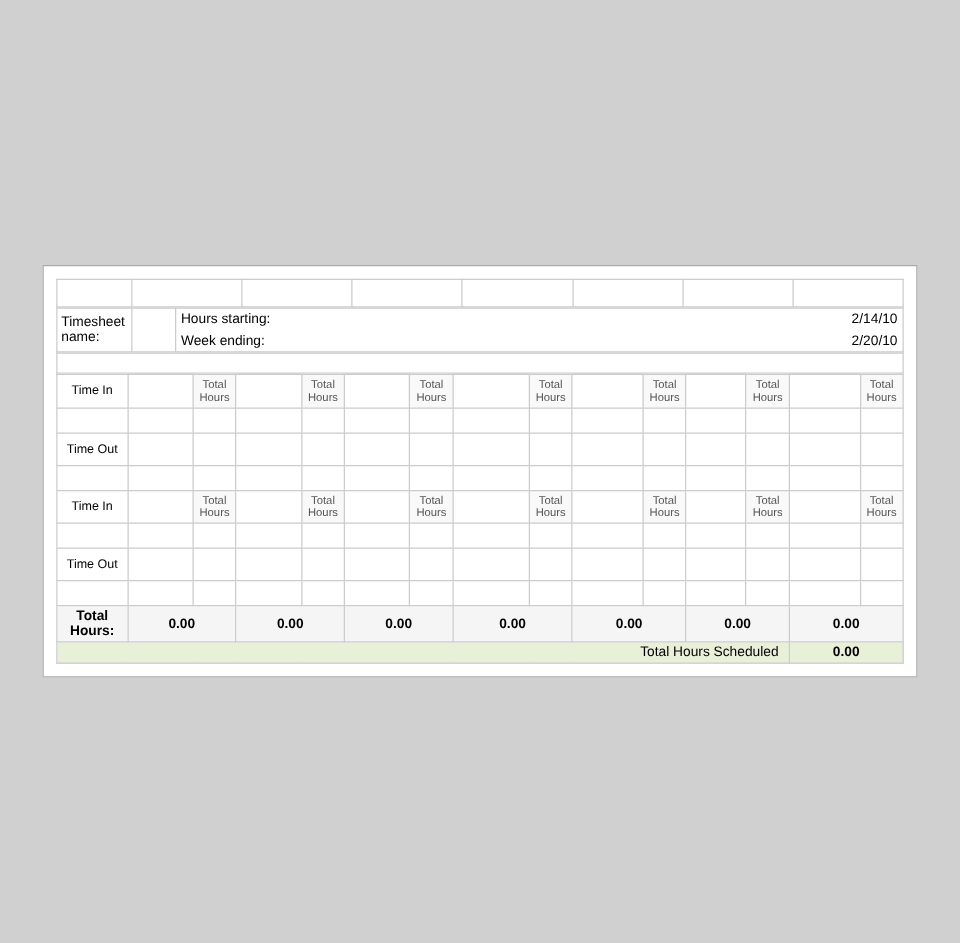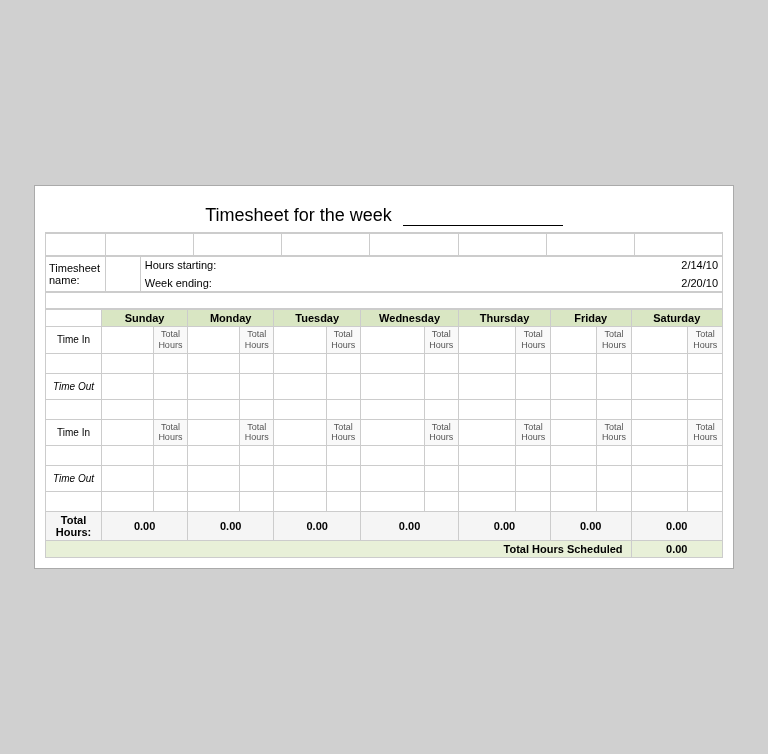--- a/index.html
+++ b/index.html
@@ -89,32 +89,27 @@
       font-weight: bold;
     }
     .empty-row td {
       height: 20px;
     }
     .time-in-row td {
       height: 26px;
     }
     .time-out-row td {
       height: 26px;
-      font-style: italic;
     }
   </style>
 </head>
 <body>
 
 <div class="sheet">
 
-  <div class="title-row">
-    <span>Timesheet for the week</span>
-    <span class="title-underline">&nbsp;</span>
-  </div>
 
   <table class="ts-table" style="border-bottom:none;">
     <tbody>
         <tr>
       <td style="width:60px; border:1px solid #ccc; height:22px;"></td>
       <td style="border:1px solid #ccc;" colspan="2"></td>
       <td style="border:1px solid #ccc;" colspan="2"></td>
       <td style="border:1px solid #ccc;" colspan="2"></td>
       <td style="border:1px solid #ccc;" colspan="2"></td>
       <td style="border:1px solid #ccc;" colspan="2"></td>
@@ -164,30 +159,20 @@
       <col style="width:70px">
       <col style="width:35px">
       <col style="width:65px">
       <col style="width:35px">
       <col style="width:55px">
       <col style="width:35px">
       <col style="width:65px">
       <col style="width:35px">
     </colgroup>
     <tbody>
-        <tr>
-      <td style="border:1px solid #ccc;"></td>
-      <td colspan="2" class="header-green">Sunday</td>
-      <td colspan="2" class="header-green">Monday</td>
-      <td colspan="2" class="header-green">Tuesday</td>
-      <td colspan="2" class="header-green">Wednesday</td>
-      <td colspan="2" class="header-green">Thursday</td>
-      <td colspan="2" class="header-green">Friday</td>
-      <td colspan="2" class="header-green">Saturday</td>
-    </tr>
 
 
     <tr class="time-in-row">
       <td class="row-label">Time In</td>
       <td style="border:1px solid #ccc;"></td>
       <td class="total-hours-cell">Total<br>Hours</td>
       <td style="border:1px solid #ccc;"></td>
       <td class="total-hours-cell">Total<br>Hours</td>
       <td style="border:1px solid #ccc;"></td>
       <td class="total-hours-cell">Total<br>Hours</td>
@@ -333,19 +318,19 @@
       <td colspan="2">0.00</td>
       <td colspan="2">0.00</td>
       <td colspan="2">0.00</td>
       <td colspan="2">0.00</td>
       <td colspan="2">0.00</td>
       <td colspan="2">0.00</td>
       <td colspan="2">0.00</td>
     </tr>
 
     <tr class="grand-total-row">
-      <td colspan="13" style="text-align:right; font-weight:bold; padding-right:8px; background:#e8f0d8; border:1px solid #ccc;">Total Hours Scheduled</td>
+      <td colspan="13" style="text-align:right; font-weight:normal; padding-right:8px; background:#e8f0d8; border:1px solid #ccc;">Total Hours Scheduled</td>
       <td colspan="2" style="text-align:center; font-weight:bold; background:#e8f0d8; border:1px solid #ccc;">0.00</td>
     </tr>
   </tbody>
     </table>
 
 </div>
 
 </body></html>

